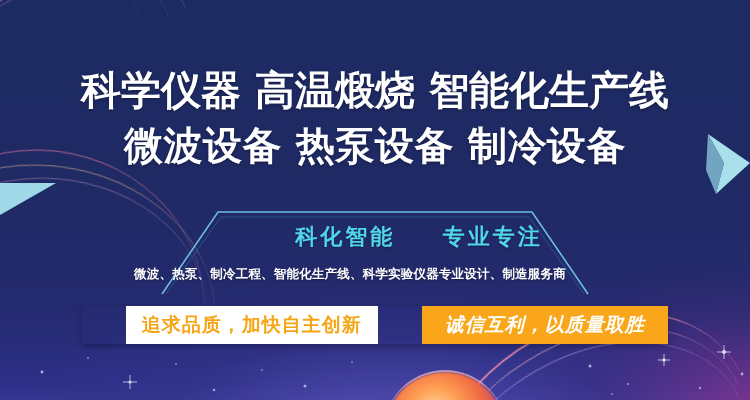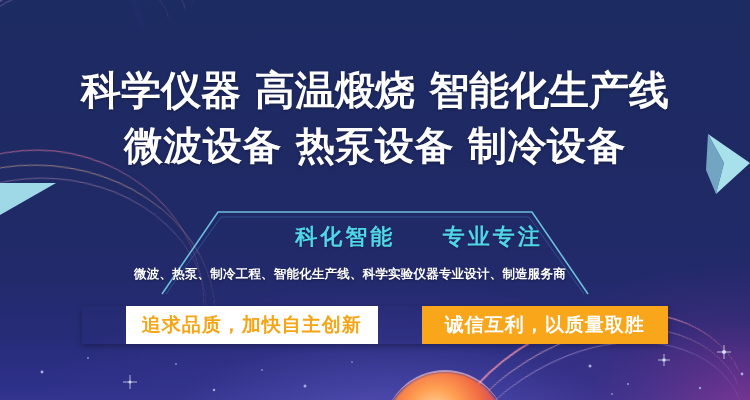--- a/index.html
+++ b/index.html
@@ -172,21 +172,21 @@
     display:flex;box-shadow:0 2px 6px rgba(0,0,0,.30);
   }
   .slogan{
     display:flex;align-items:center;justify-content:center;
     font-size:19px;font-weight:700;letter-spacing:1px;
     font-family:"DejaVu Sans","Liberation Sans",sans-serif;
     white-space:nowrap;
     margin-left:44px;
   }
   .slogan-a{width:295px;background:#ffffff;color:#f5a516;}
-  .slogan-b{width:289px;background:#f9a61a;color:#ffffff;}
+  .slogan-b{width:289px;background:#f9a61a;color:#ffffff;font-style:italic;}
 </style>
 </head>
 <body>
 
 <div class="banner">
 
   <div class="streak tl-streak"></div>
   <div class="streak tl-streak2"></div>
   <div class="streak tl-streak3"></div>
 

